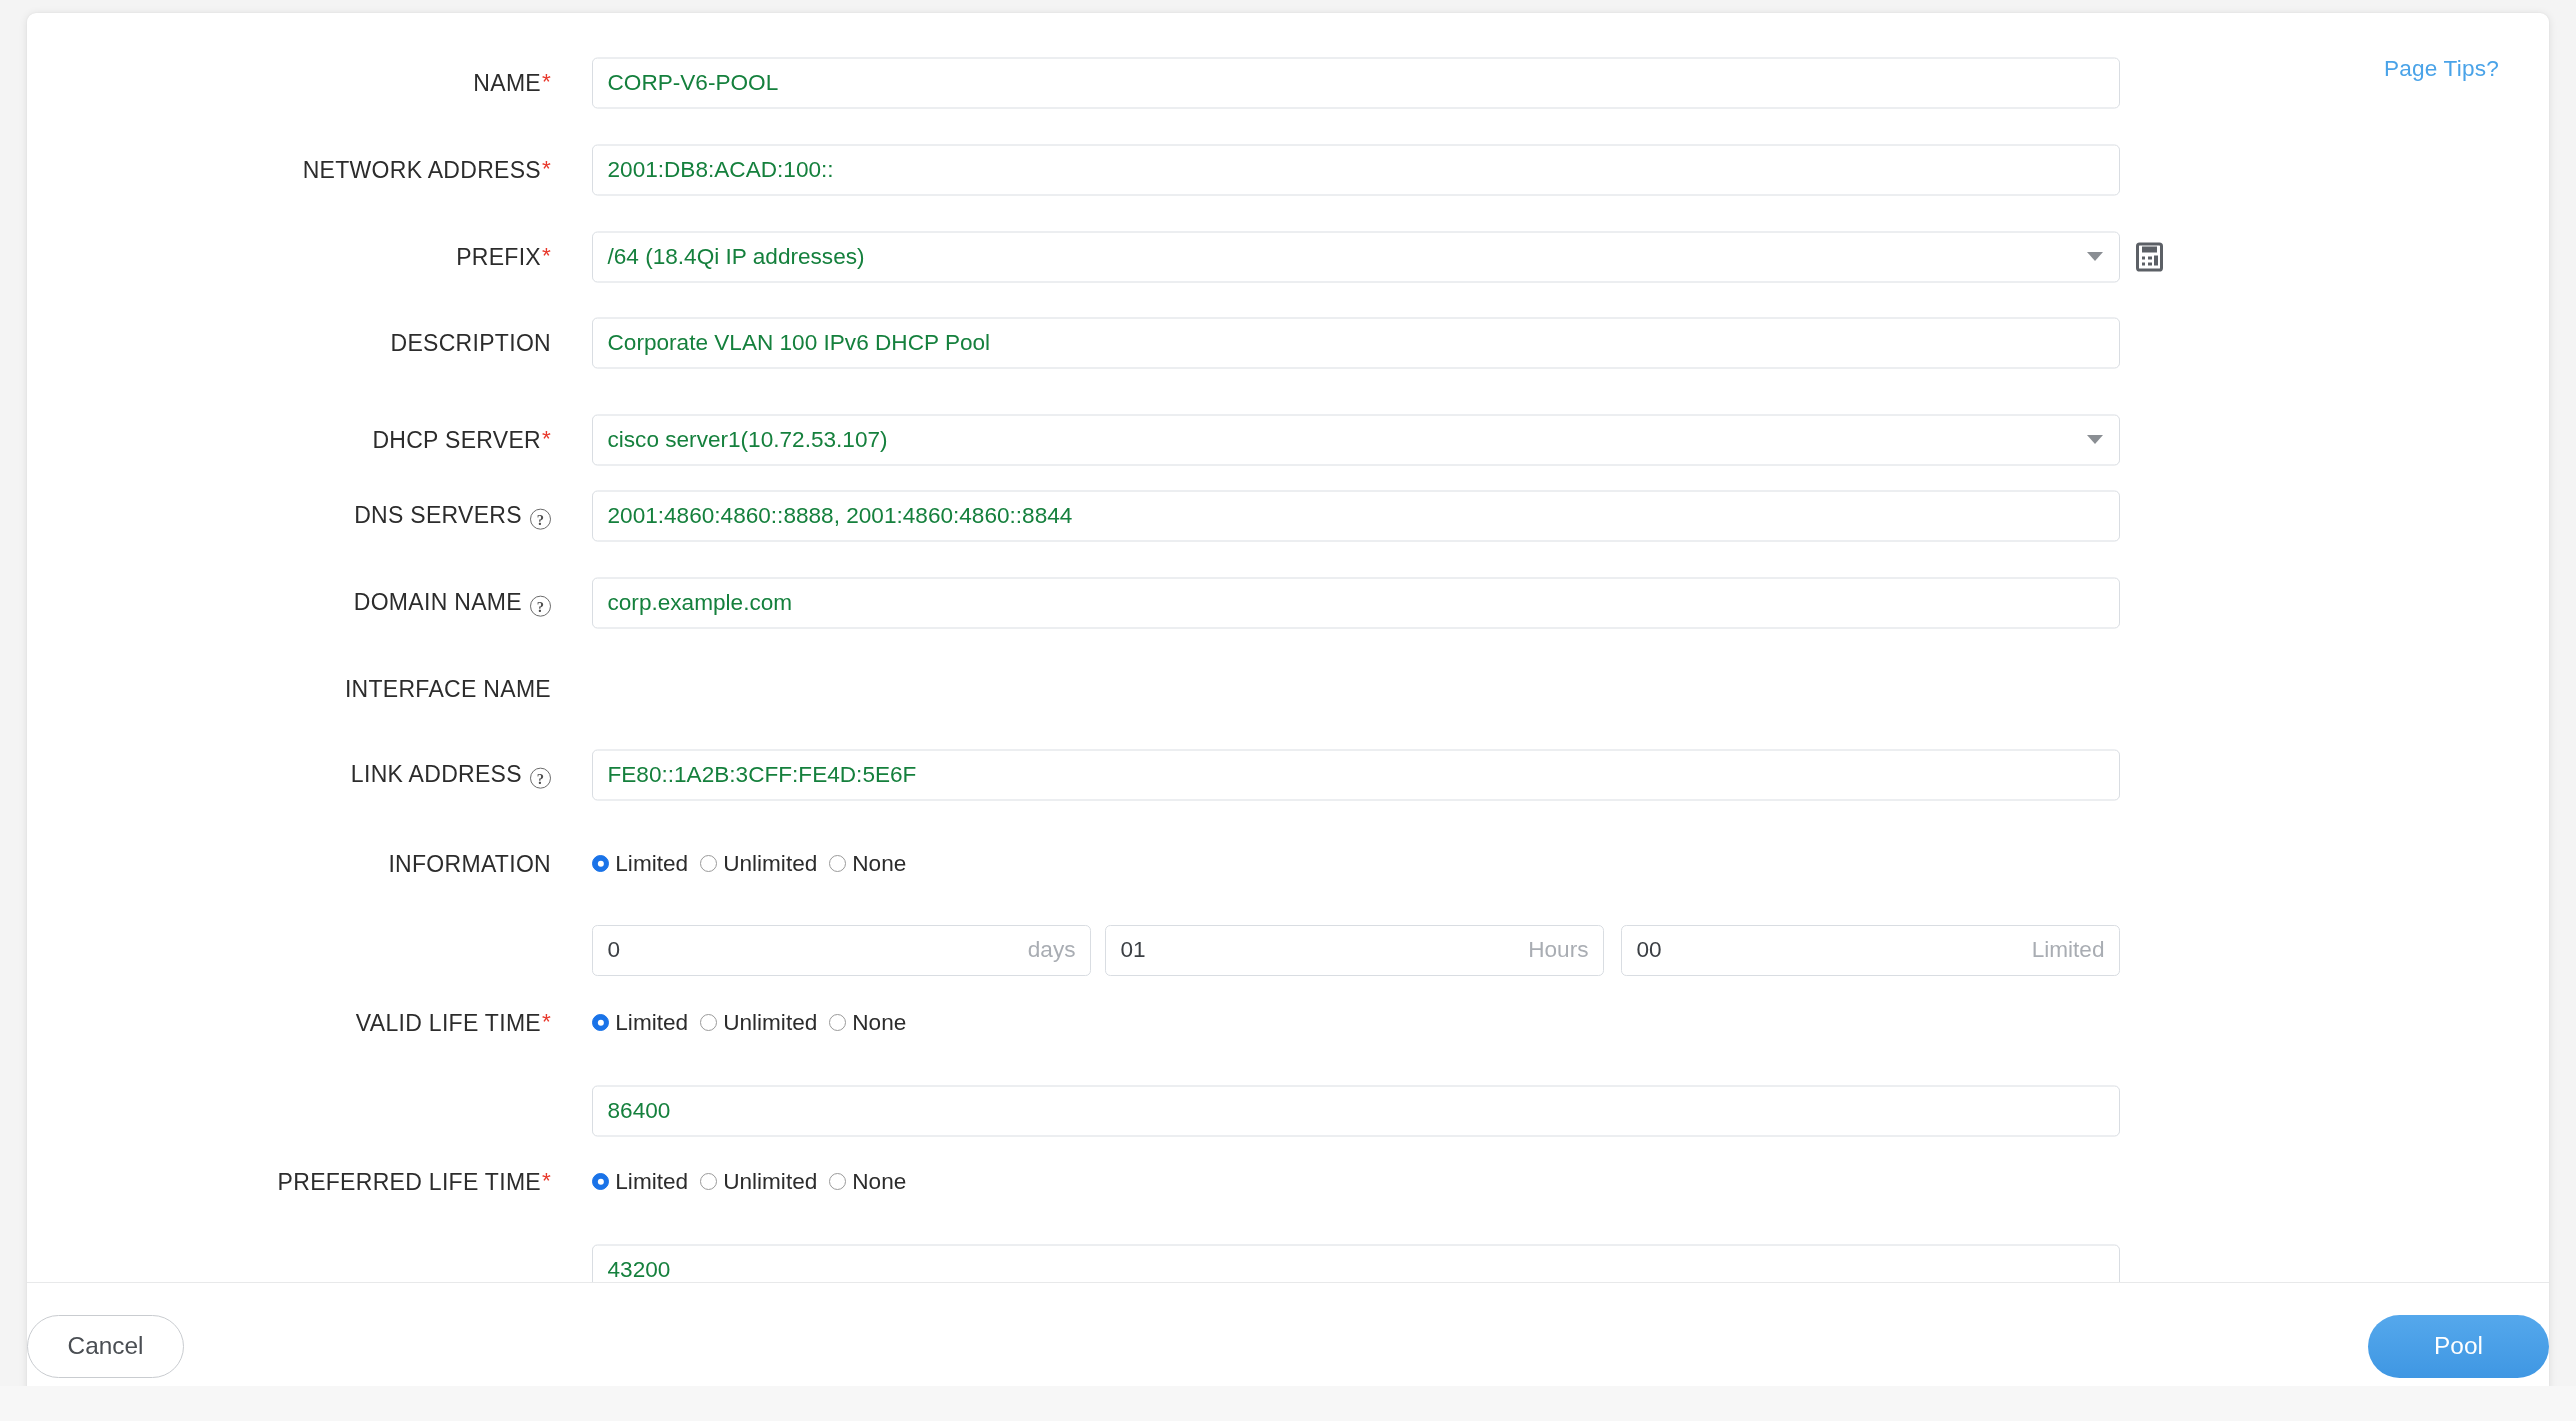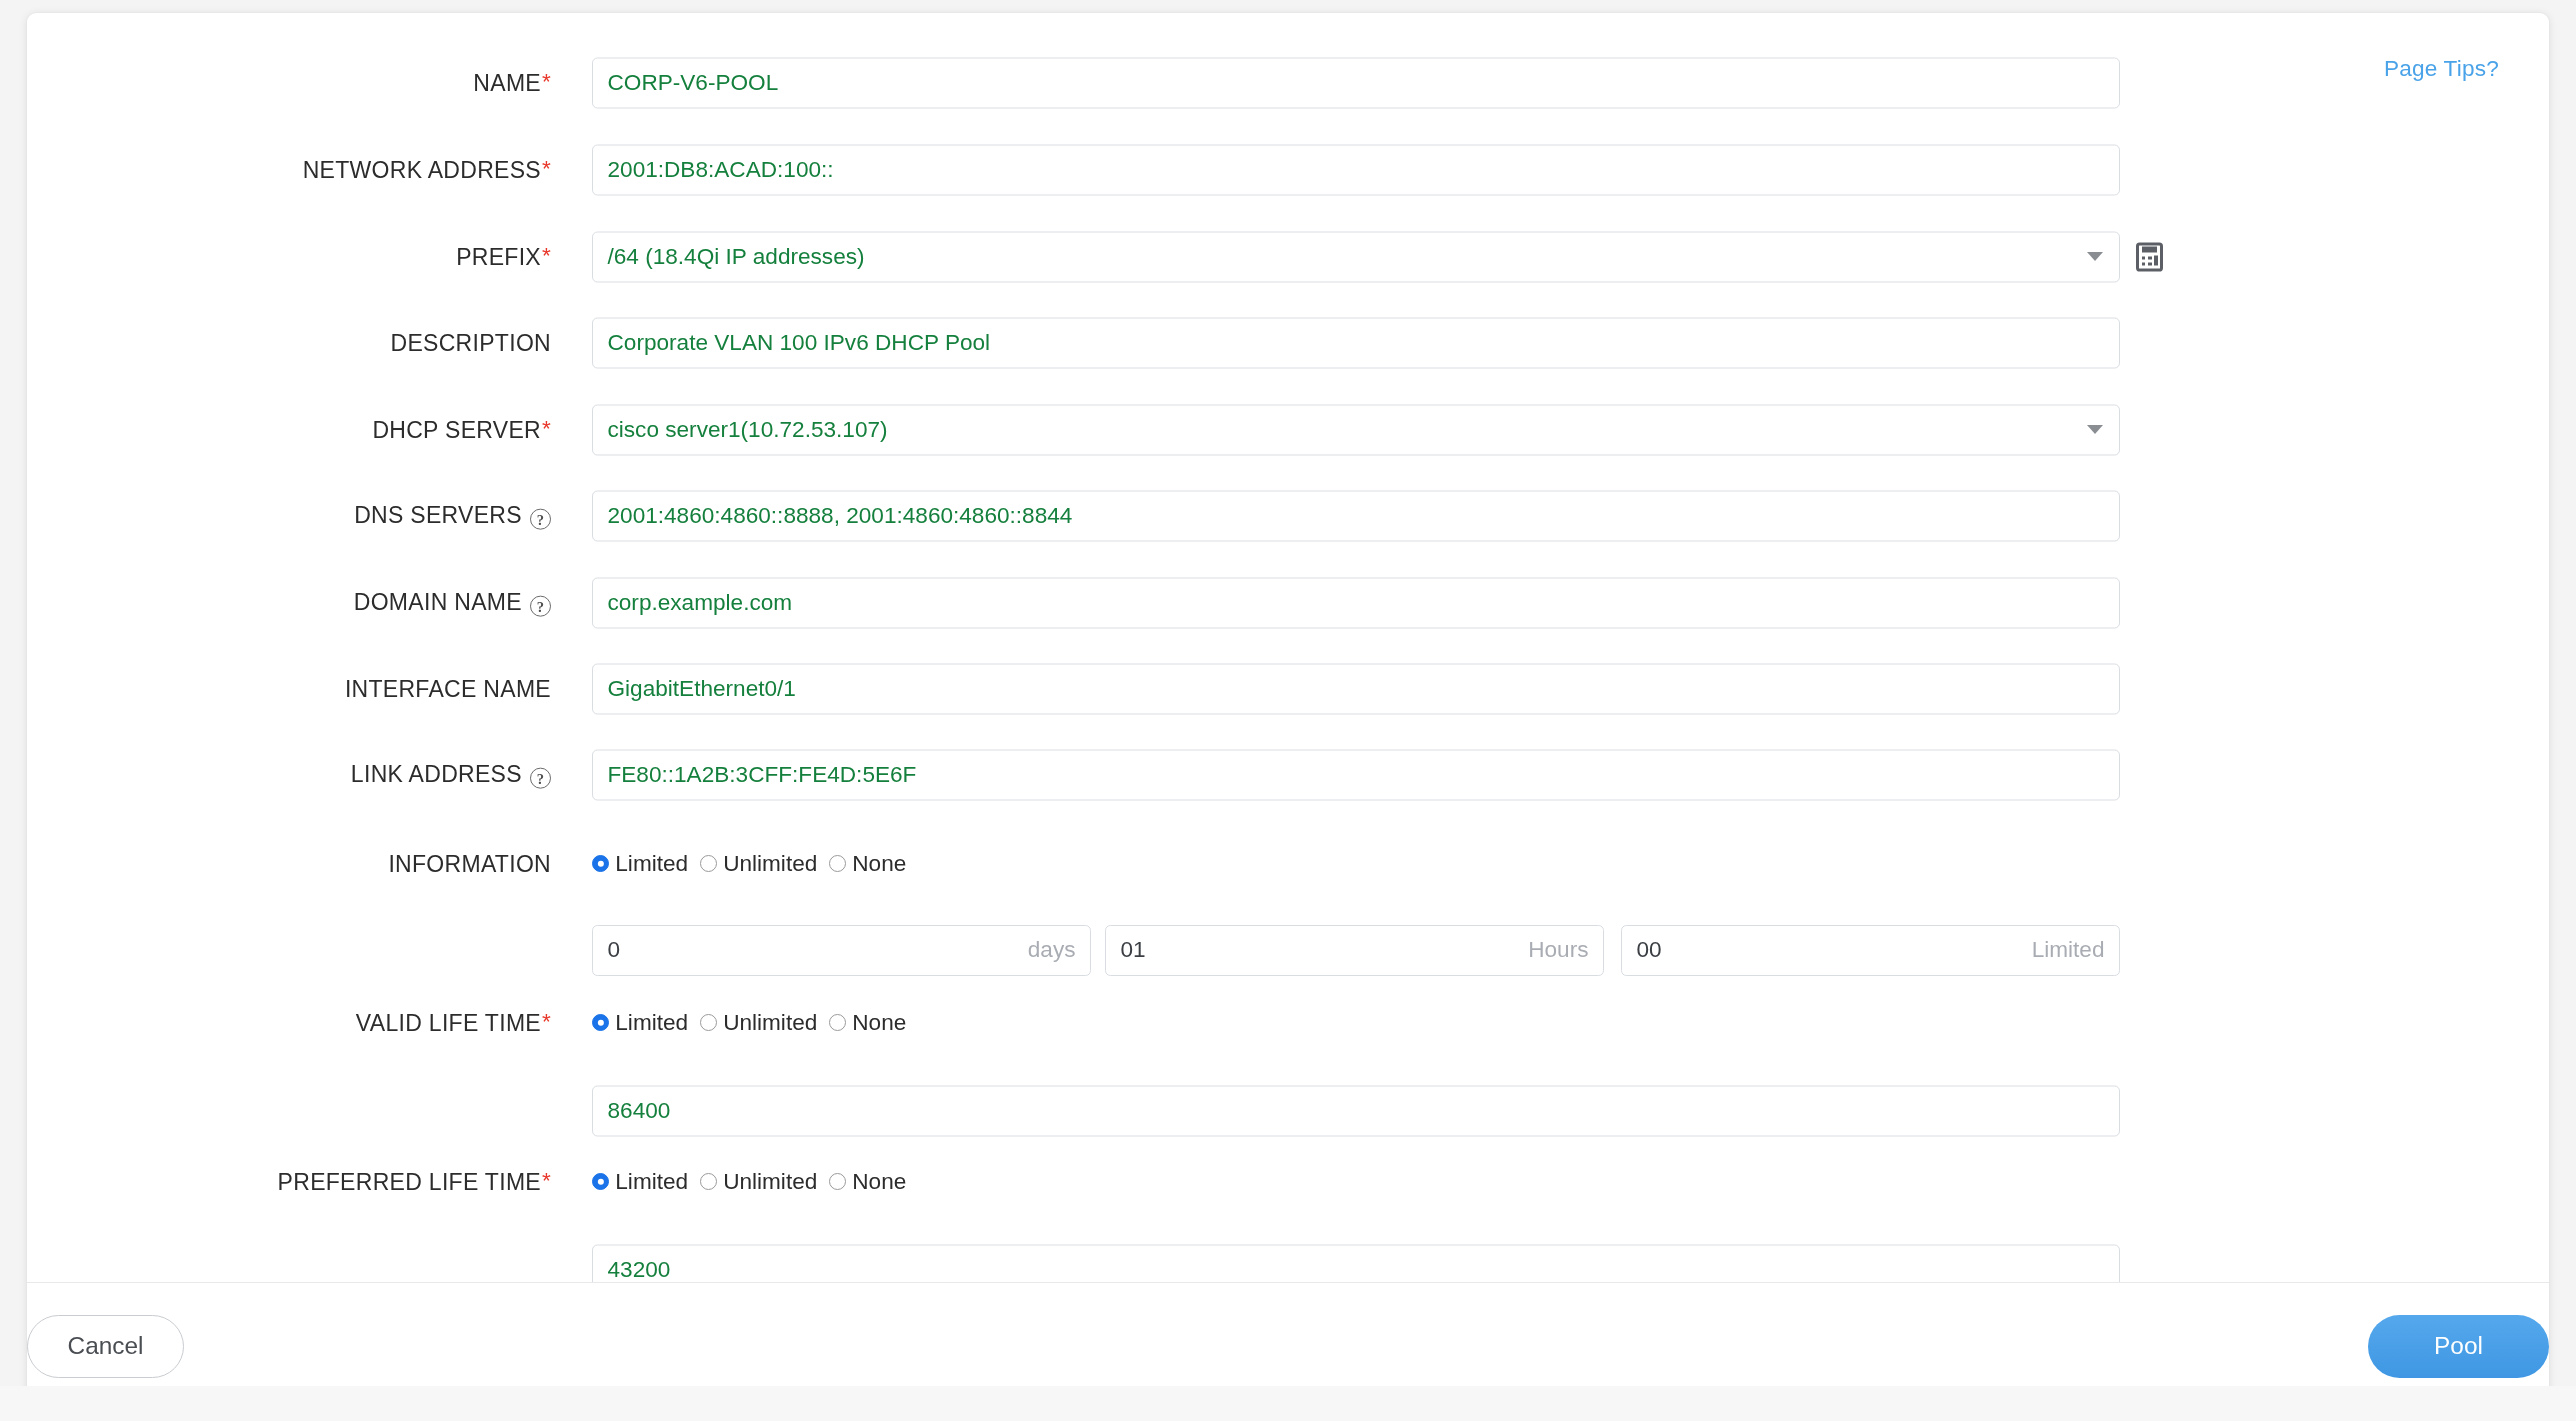--- a/index.html
+++ b/index.html
@@ -296,21 +296,21 @@
         </div>
       </div>
 
       <div class="row" style="top:303px">
         <div class="lbl"><span>DESCRIPTION</span></div>
         <div class="field">
           <span class="val">Corporate VLAN 100 IPv6 DHCP Pool</span>
         </div>
       </div>
 
-      <div class="row" style="top:390px">
+      <div class="row" style="top:400px">
         <div class="lbl"><span>DHCP SERVER</span><span class="req">*</span></div>
         <div class="field select">
           <span class="val">cisco server1(10.72.53.107)</span>
           <span class="caret"></span>
         </div>
       </div>
 
       <div class="row" style="top:476px">
         <div class="lbl"><span>DNS SERVERS</span><span class="qmark">?</span></div>
         <div class="field">
@@ -320,23 +320,20 @@
 
       <div class="row" style="top:563px">
         <div class="lbl"><span>DOMAIN NAME</span><span class="qmark">?</span></div>
         <div class="field">
           <span class="val">corp.example.com</span>
         </div>
       </div>
 
       <div class="row" style="top:649px">
         <div class="lbl"><span>INTERFACE NAME</span></div>
-        <div class="field">
-          <span class="val">GigabitEthernet0/1</span>
-        </div>
       </div>
 
       <div class="row" style="top:735px">
         <div class="lbl"><span>LINK ADDRESS</span><span class="qmark">?</span></div>
         <div class="field">
           <span class="val">FE80::1A2B:3CFF:FE4D:5E6F</span>
         </div>
       </div>
 
       <div class="row" style="top:824px">

